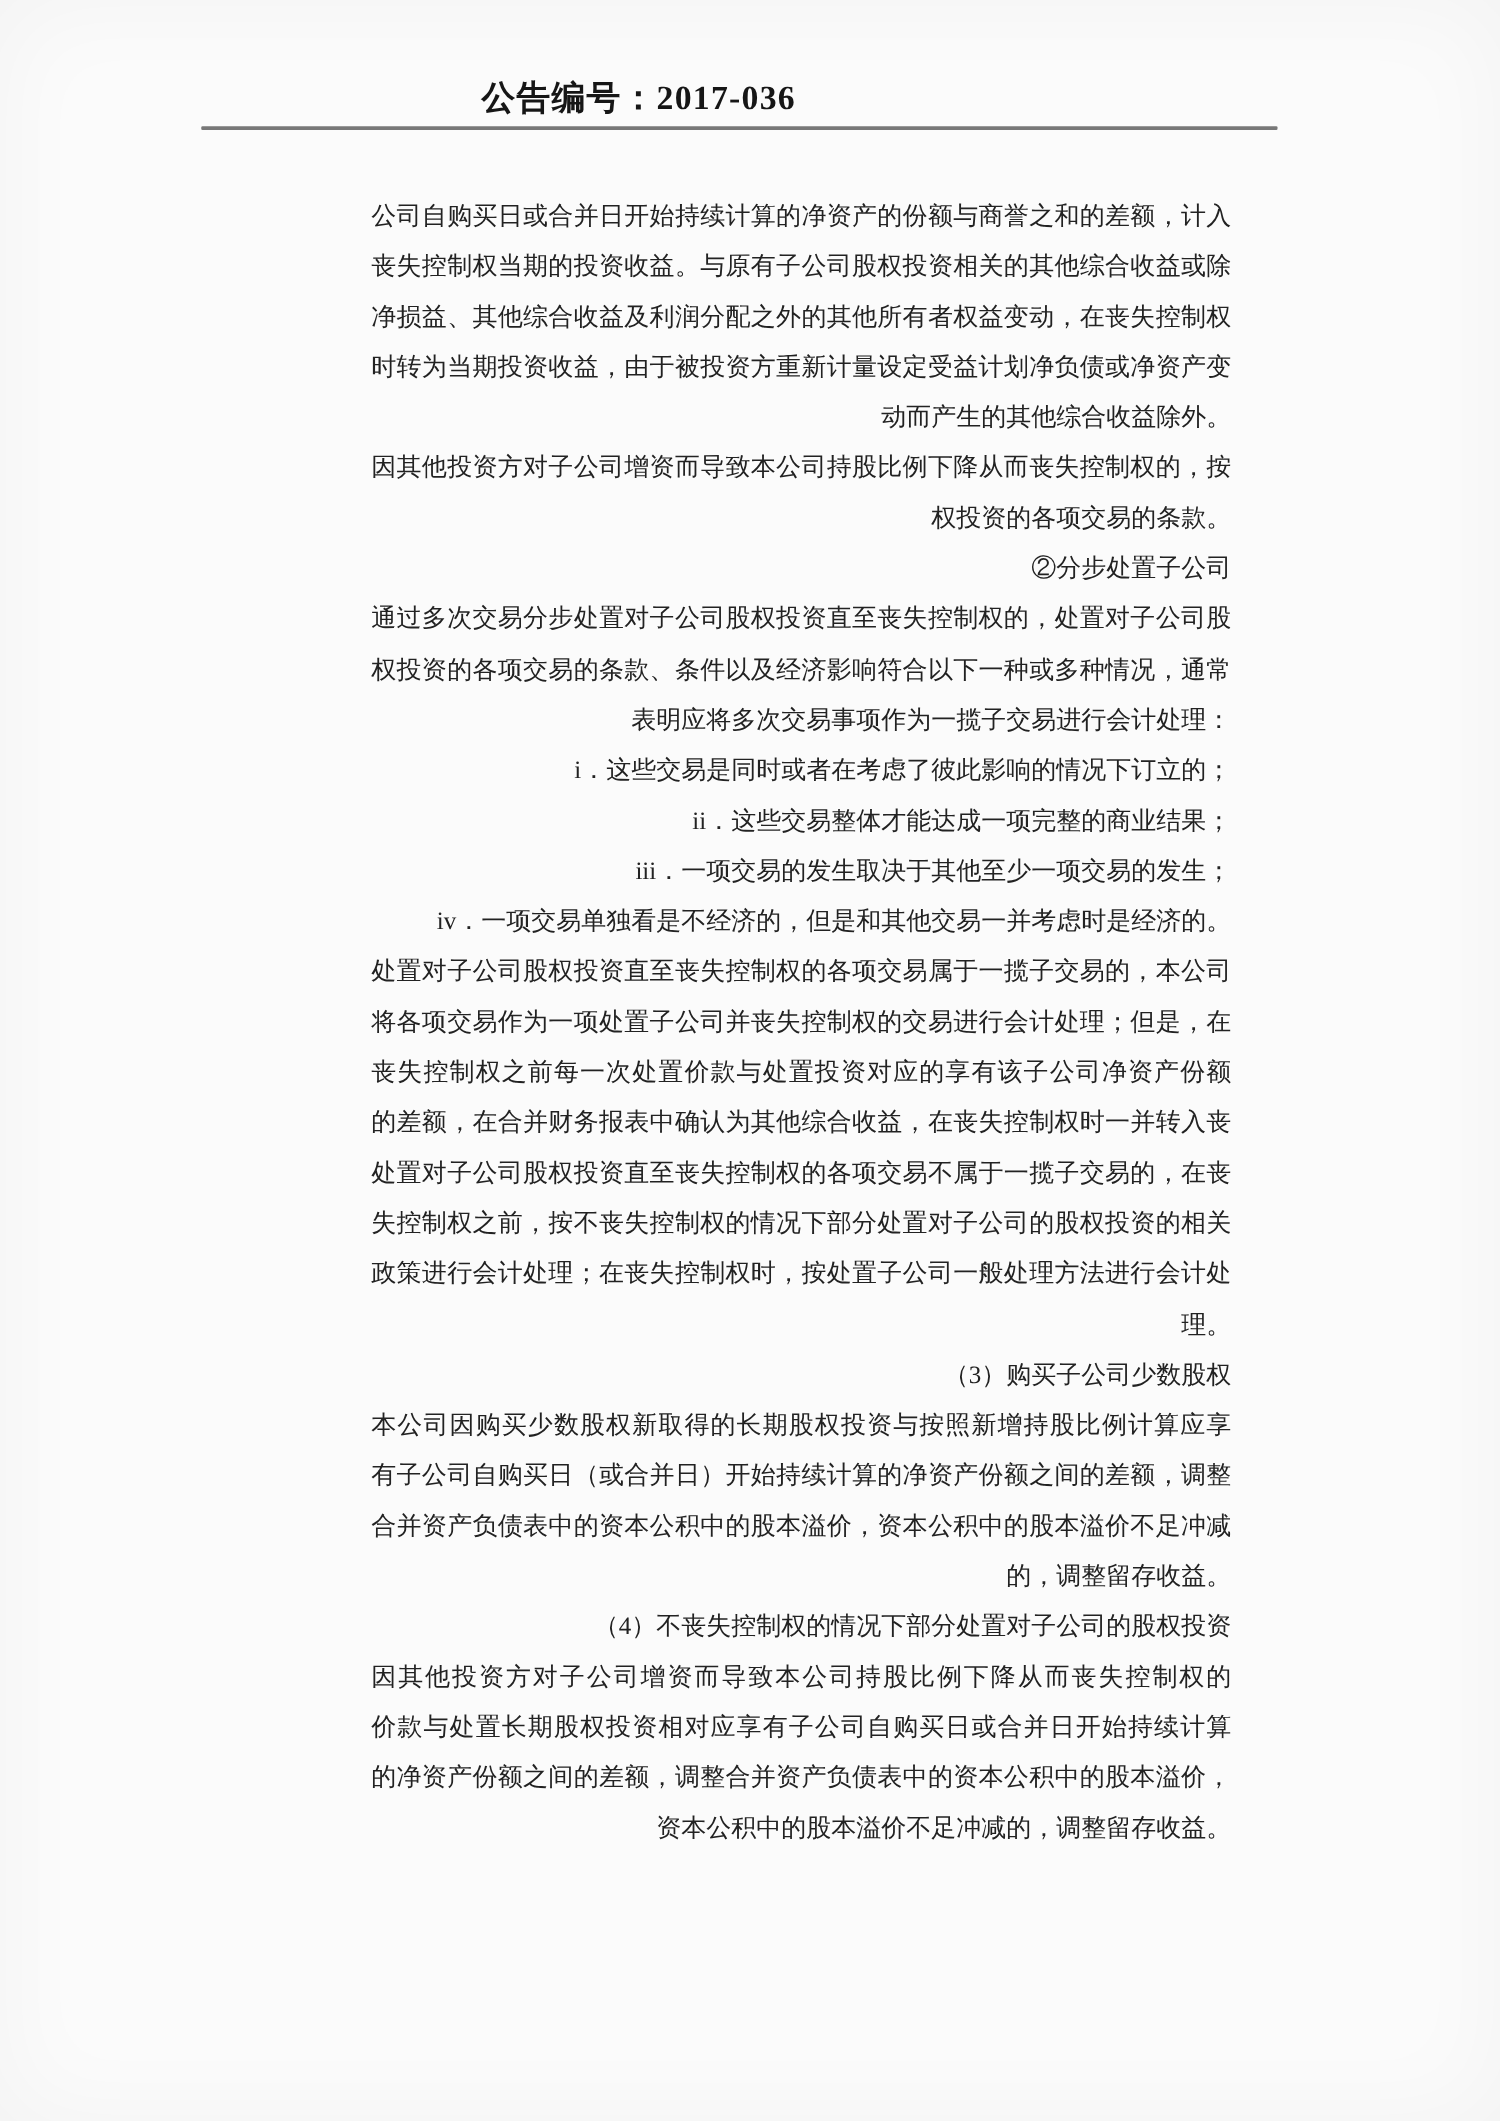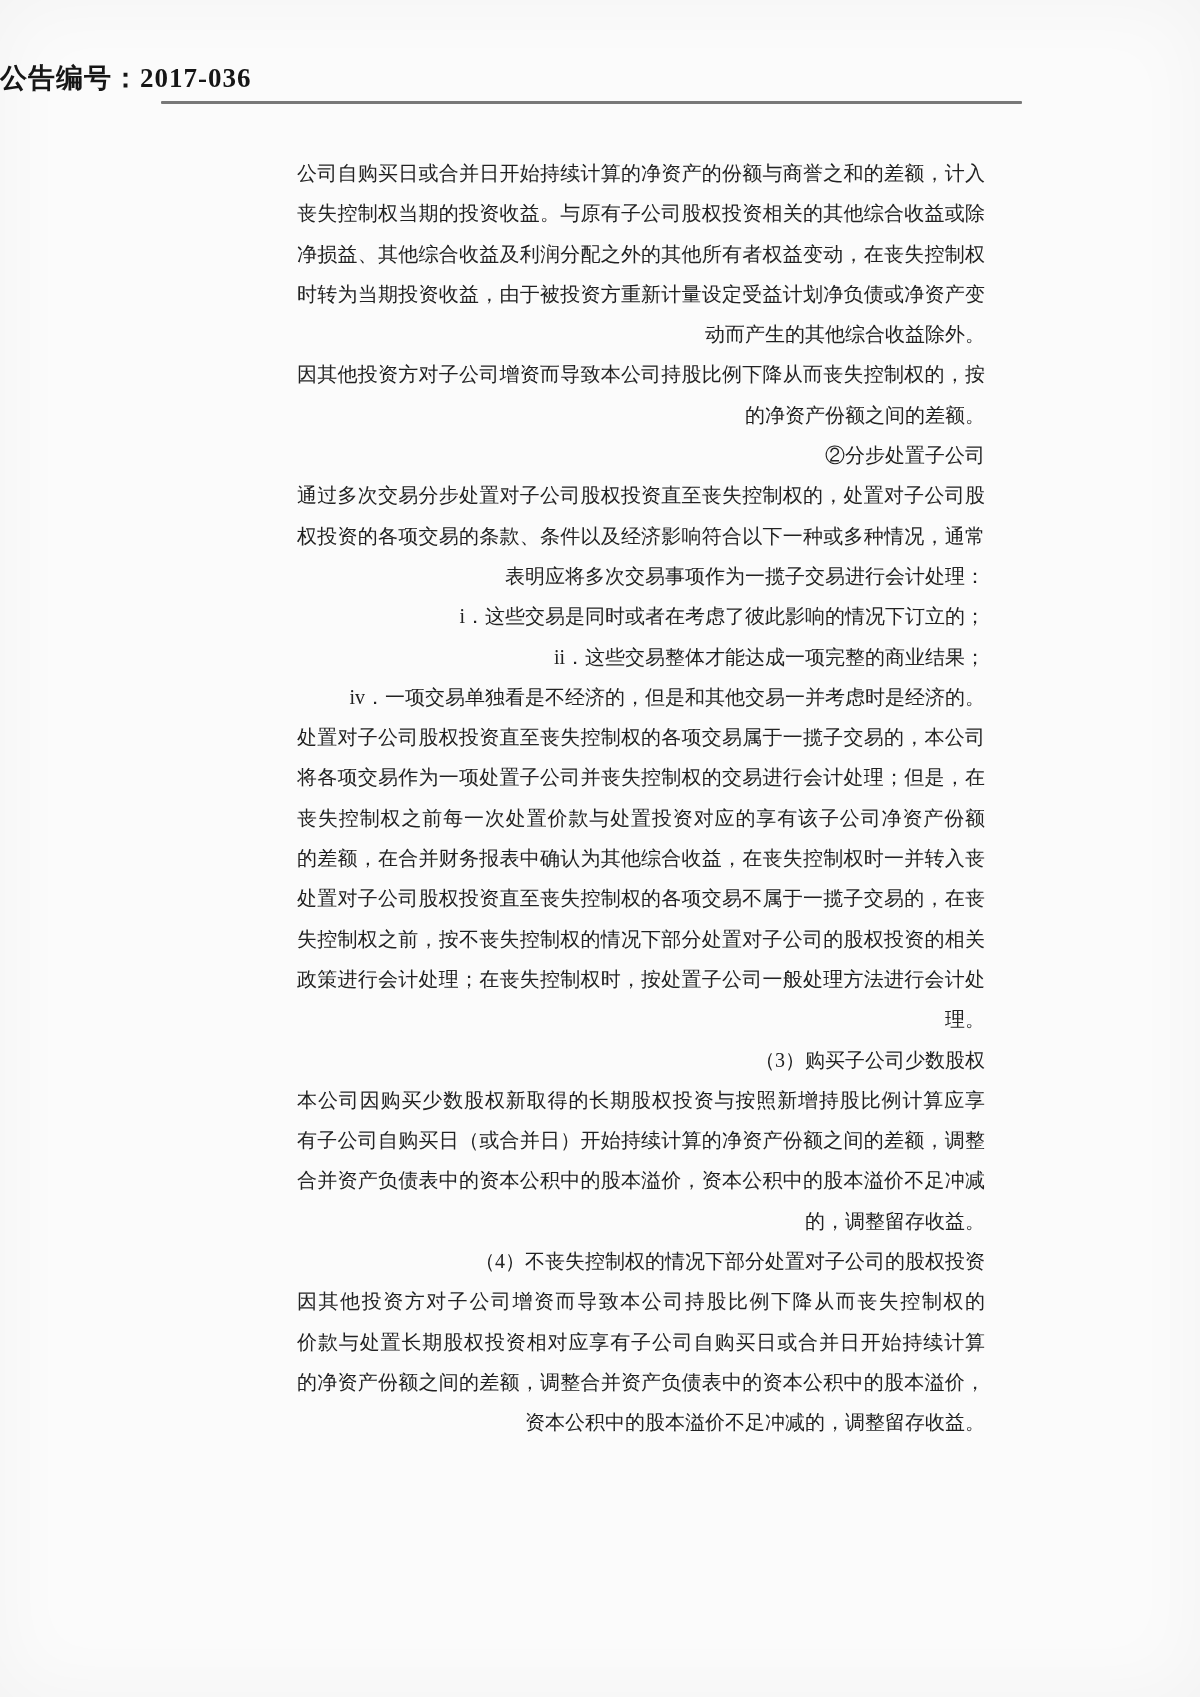--- a/index.html
+++ b/index.html
@@ -10,21 +10,21 @@
     background: #fbfbfb;
     box-shadow: inset 0 0 80px rgba(0,0,0,0.035);
     font-family: "Liberation Serif", "DejaVu Serif", serif;
     overflow: hidden;
   }
   .page-header {
     position: absolute;
     top: 60px;
     left: 0;
     width: 1022px;
-    text-align: left;
+    text-align: center;
     font-size: 27px;
     font-weight: bold;
     color: #161616;
     letter-spacing: 1px;
     white-space: nowrap;
   }
   .header-rule {
     position: absolute;
     top: 101px;
     left: 161px;
@@ -65,27 +65,28 @@
 
 <div class="header-rule"></div>
 
 <div class="doc-body">
     <div class="doc-line fill">公司自购买日或合并日开始持续计算的净资产的份额与商誉之和的差额，计入</div>
     <div class="doc-line fill">丧失控制权当期的投资收益。与原有子公司股权投资相关的其他综合收益或除</div>
     <div class="doc-line fill">净损益、其他综合收益及利润分配之外的其他所有者权益变动，在丧失控制权</div>
     <div class="doc-line fill">时转为当期投资收益，由于被投资方重新计量设定受益计划净负债或净资产变</div>
     <div class="doc-line">动而产生的其他综合收益除外。</div>
     <div class="doc-line fill">因其他投资方对子公司增资而导致本公司持股比例下降从而丧失控制权的，按</div>
-    <div class="doc-line">的净资产份额之间的差额。</div>
+    <div class="doc-line">权投资的各项交易的条款。</div>
     <div class="doc-line">②分步处置子公司</div>
     <div class="doc-line fill">通过多次交易分步处置对子公司股权投资直至丧失控制权的，处置对子公司股</div>
     <div class="doc-line fill">权投资的各项交易的条款、条件以及经济影响符合以下一种或多种情况，通常</div>
     <div class="doc-line">表明应将多次交易事项作为一揽子交易进行会计处理：</div>
     <div class="doc-line roman">i．这些交易是同时或者在考虑了彼此影响的情况下订立的；</div>
     <div class="doc-line roman">ii．这些交易整体才能达成一项完整的商业结果；</div>
+    <div class="doc-line roman">iii．一项交易的发生取决于其他至少一项交易的发生；</div>
     <div class="doc-line roman">iv．一项交易单独看是不经济的，但是和其他交易一并考虑时是经济的。</div>
     <div class="doc-line fill">处置对子公司股权投资直至丧失控制权的各项交易属于一揽子交易的，本公司</div>
     <div class="doc-line fill">将各项交易作为一项处置子公司并丧失控制权的交易进行会计处理；但是，在</div>
     <div class="doc-line fill">丧失控制权之前每一次处置价款与处置投资对应的享有该子公司净资产份额</div>
     <div class="doc-line fill">的差额，在合并财务报表中确认为其他综合收益，在丧失控制权时一并转入丧</div>
     <div class="doc-line fill">处置对子公司股权投资直至丧失控制权的各项交易不属于一揽子交易的，在丧</div>
     <div class="doc-line fill">失控制权之前，按不丧失控制权的情况下部分处置对子公司的股权投资的相关</div>
     <div class="doc-line fill">政策进行会计处理；在丧失控制权时，按处置子公司一般处理方法进行会计处</div>
     <div class="doc-line">理。</div>
     <div class="doc-line">（3）购买子公司少数股权</div>

